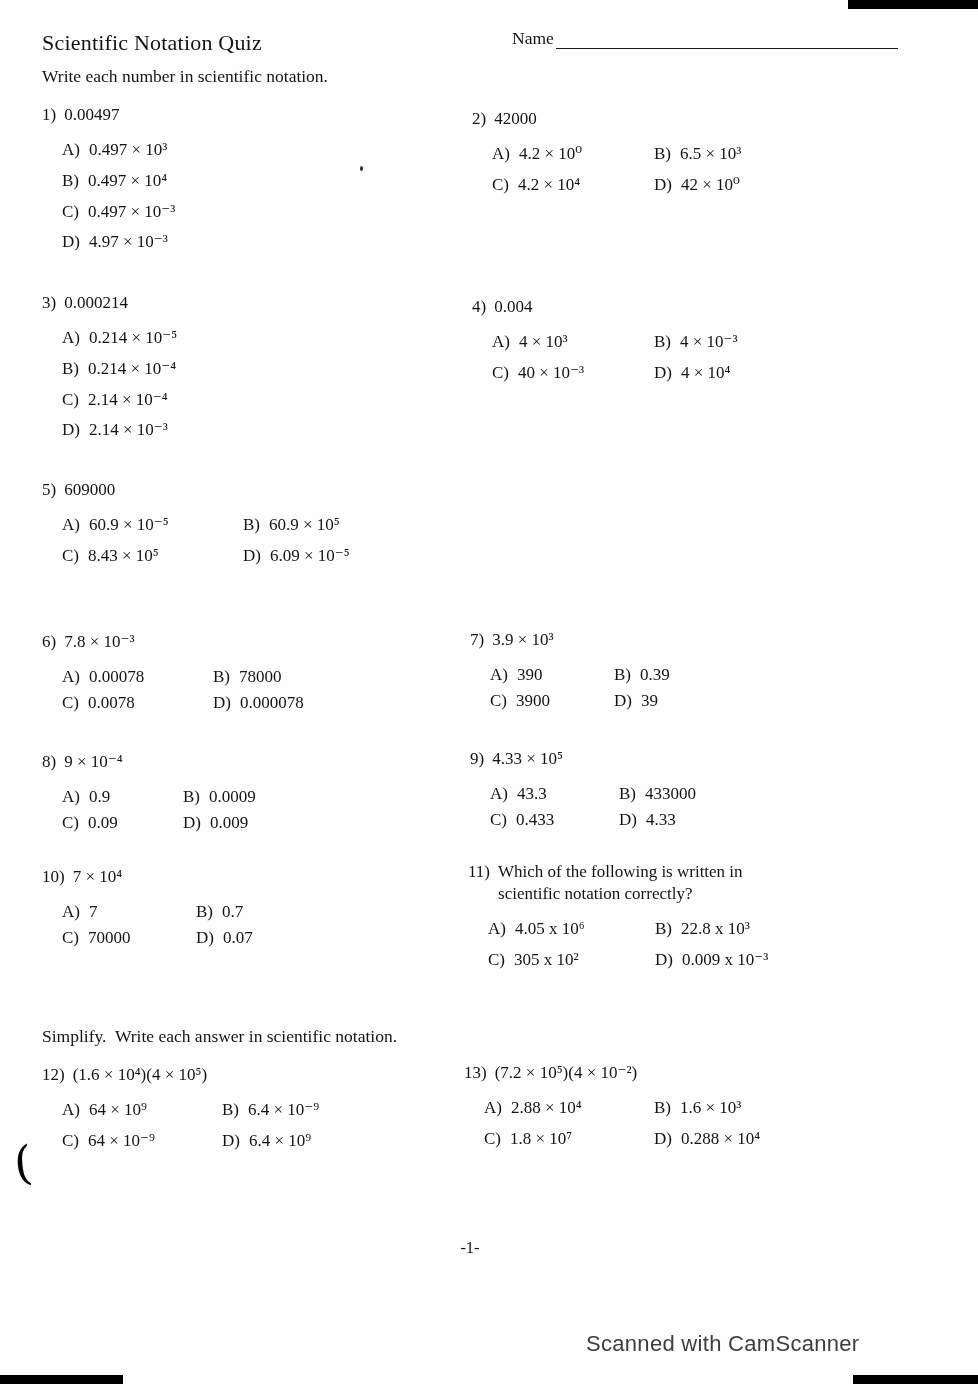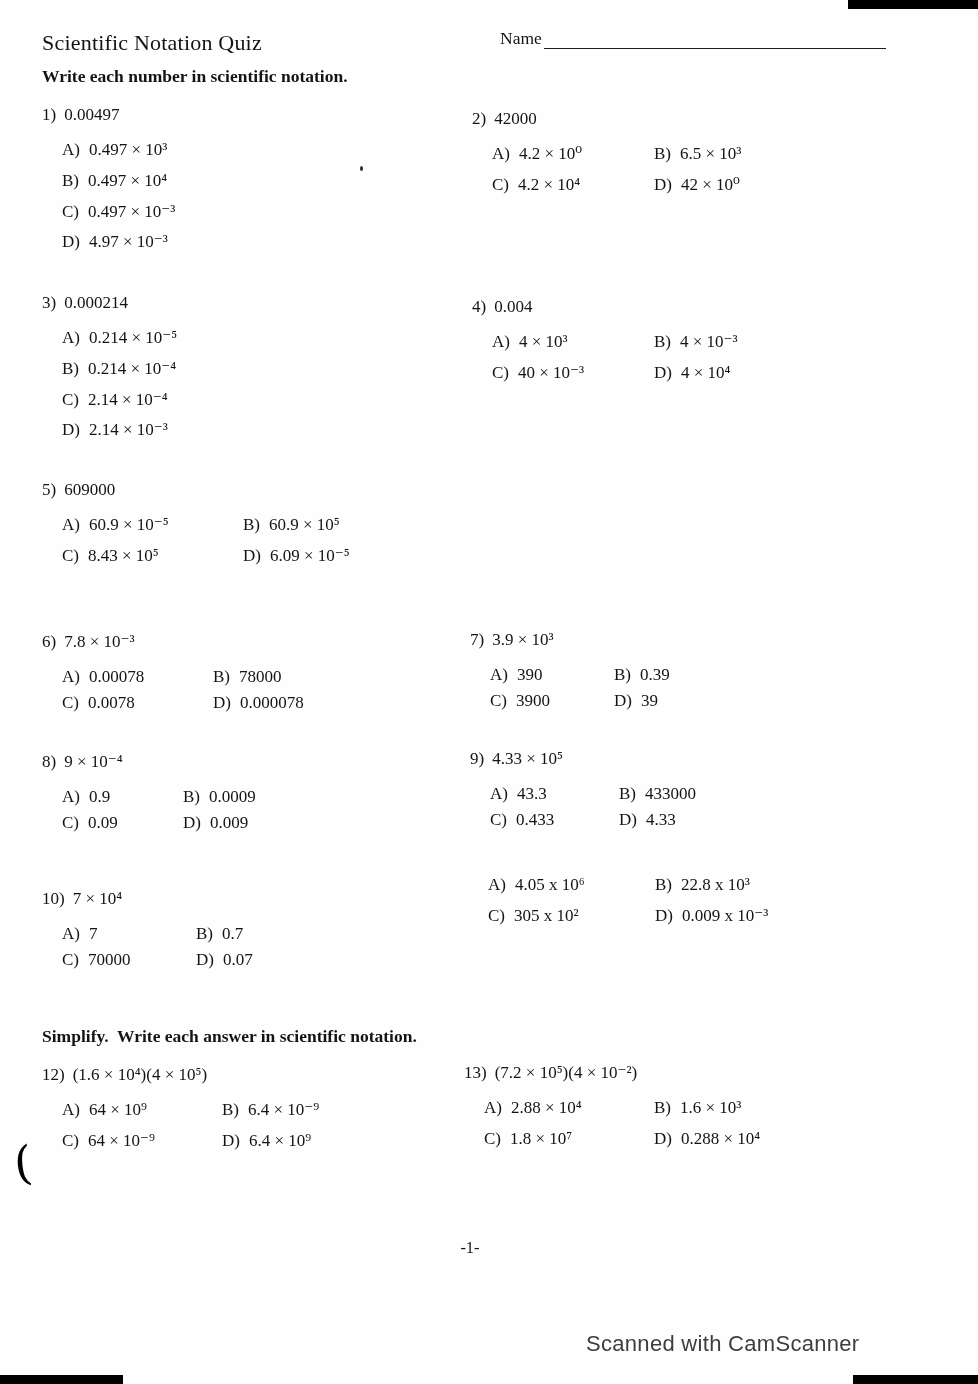--- a/index.html
+++ b/index.html
@@ -8,21 +8,21 @@
         font-family:"Liberation Serif","DejaVu Serif",serif;font-size:17px;color:#141414}
   .abs{position:absolute}
   .artifact-bar{position:absolute;background:#000}
   .speck{position:absolute;background:#2b2b2b;border-radius:50%}
   .pen-mark{position:absolute;font-family:"DejaVu Serif",serif;font-size:46px;color:#000;
             transform:rotate(-6deg);line-height:1}
   .title{font-size:22px;letter-spacing:.2px}
   .name-row{font-size:17.5px;white-space:nowrap}
   .name-line{display:inline-block;width:342px;height:1.05em;border-bottom:1.8px solid #1c1c1c;
              margin-left:2px;vertical-align:bottom}
-  .section-heading{font-weight:700;font-size:17.5px}
+  .section-heading{font-weight:400;font-size:17.5px}
   .q{line-height:1.3}
   .q-prompt{display:flex}
   .q-num{margin-right:8px;white-space:nowrap}
   .choices{margin:13px 0 0 20px}
   .choice{display:flex;line-height:1.25}
   .cl{margin-right:9px;white-space:nowrap}
   .stack .choice{margin-bottom:9.5px}
   .grid{display:grid;column-gap:0}
   .gap-lg{row-gap:10px}
   .gap-sm{row-gap:4.5px}
@@ -36,21 +36,21 @@
 
 <div class="page">
 
   <div class="artifact-bar" style="left:848px;top:0;width:130px;height:9px"></div>
   <div class="artifact-bar" style="left:0;top:1375px;width:123px;height:9px"></div>
   <div class="artifact-bar" style="left:853px;top:1375px;width:125px;height:9px"></div>
   <div class="speck" style="left:360px;top:166px;width:3px;height:5px"></div>
   <div class="pen-mark" style="left:14px;top:1140px">(</div>
 
   <div class="abs title" style="left:42px;top:30px">Scientific Notation Quiz</div>
-  <div class="abs name-row" style="left:500px;top:28px">
+  <div class="abs name-row" style="left:512px;top:28px">
     <span>Name</span><span class="name-line"></span>
   </div>
 
   <div class="abs section-heading" style="left:42px;top:66px">Write each number in scientific notation.</div>
 
   <div class="abs q" style="left:42px;top:104px">
     <div class="q-prompt">
       <span class="q-num">1)</span>
       <span class="q-text">0.00497</span>
     </div>
@@ -268,21 +268,21 @@
           <span class="cl">C)</span>
           <span class="ct">0.433</span>
         </div>
       <div class="choice">
           <span class="cl">D)</span>
           <span class="ct">4.33</span>
         </div>
     </div>
   </div>
 
-  <div class="abs q" style="left:42px;top:888px">
+  <div class="abs q" style="left:42px;top:866px">
     <div class="q-prompt">
       <span class="q-num">10)</span>
       <span class="q-text">7 × 10⁴</span>
     </div>
     <div class="choices grid gap-sm" style="grid-template-columns:134px auto">
       <div class="choice">
           <span class="cl">A)</span>
           <span class="ct">7</span>
         </div>
       <div class="choice">
@@ -294,20 +294,24 @@
           <span class="ct">70000</span>
         </div>
       <div class="choice">
           <span class="cl">D)</span>
           <span class="ct">0.07</span>
         </div>
     </div>
   </div>
 
   <div class="abs q" style="left:468px;top:861px;width:350px">
+    <div class="q-prompt">
+      <span class="q-num">11)</span>
+      <span class="q-text q11-text">Which of the following is written in scientific notation correctly?</span>
+    </div>
     <div class="choices grid gap-lg" style="grid-template-columns:167px auto">
       <div class="choice">
           <span class="cl">A)</span>
           <span class="ct">4.05 x 10⁶</span>
         </div>
       <div class="choice">
           <span class="cl">B)</span>
           <span class="ct">22.8 x 10³</span>
         </div>
       <div class="choice">

